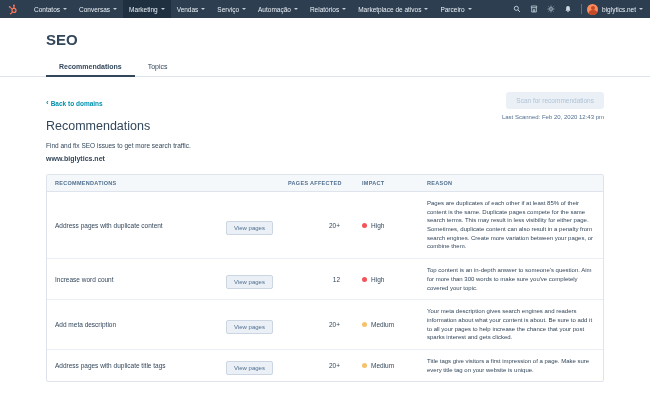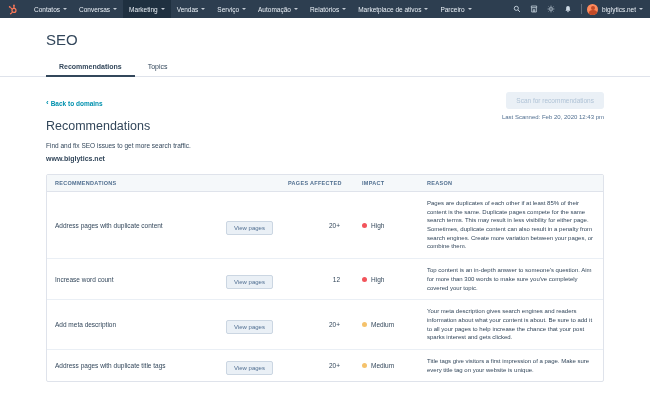--- a/index.html
+++ b/index.html
@@ -20,21 +20,21 @@
     margin:0 2px; cursor:pointer; }
   .nav-icon svg { display:block; }
   .nav-divider { width:1px; height:10px; background:rgba(255,255,255,.25); margin:0 5px; }
   .avatar { width:11px; height:11px; border-radius:50%; background:#ff8a5c; position:relative;
     overflow:hidden; flex:0 0 auto; }
   .avatar .head { position:absolute; left:3.5px; top:2px; width:4px; height:4px; border-radius:50%; background:#c24a27; }
   .avatar .body { position:absolute; left:1.5px; top:6.5px; width:8px; height:5px; border-radius:50% 50% 0 0; background:#c24a27; }
   .account { display:flex; align-items:center; font-size:6.5px; color:#eaf0f6; margin-left:4px; cursor:pointer; }
 
   
-  .page-title { font-size:15px; font-weight:400; color:#33475b; margin:13px 0 0 46px; }
+  .page-title { font-size:15px; font-weight:700; color:#33475b; margin:13px 0 0 46px; }
   .tabs { display:flex; margin-top:9px; border-bottom:1px solid #dfe3eb; padding-left:46px; }
   .tab { font-size:7px; padding:6px 13px 5px; color:#33475b; cursor:pointer; }
   .tab.active { font-weight:700; border-bottom:2px solid #33475b; margin-bottom:-1px; }
 
   
   .content { position:relative; padding:14px 46px 0; }
   .back-link { font-size:6.5px; font-weight:700; color:#0091ae; cursor:pointer; display:inline-flex; align-items:center; gap:2px; }
   .back-link .arrow { font-size:8px; line-height:6px; }
   .section-heading { font-size:12.5px; font-weight:400; color:#33475b; margin-top:10px; }
   .subtitle { font-size:6.5px; margin-top:9px; color:#33475b; }

